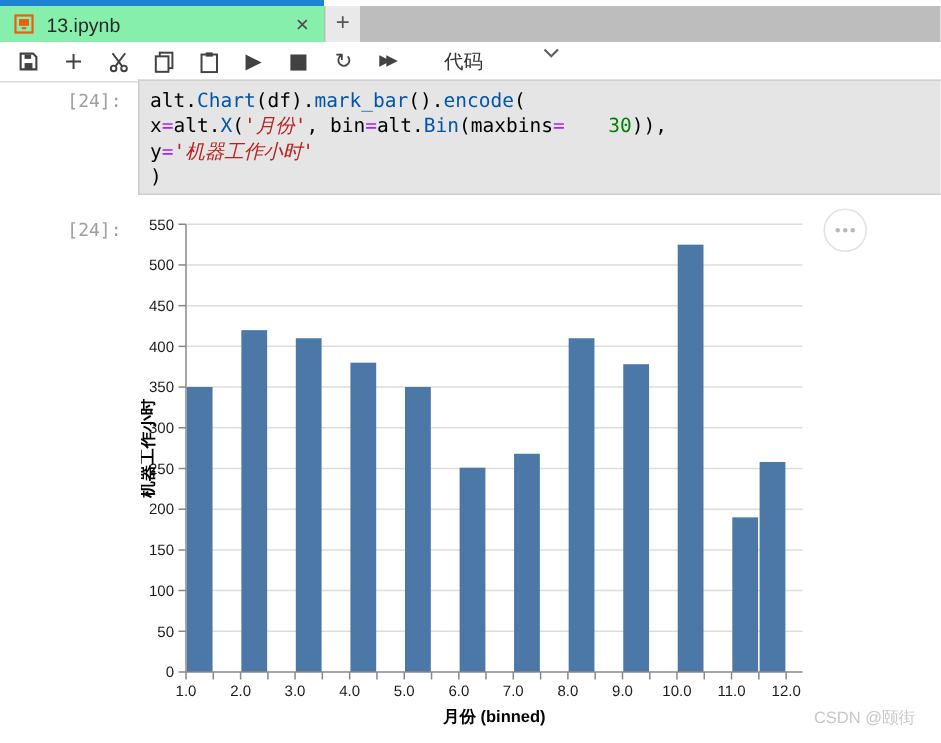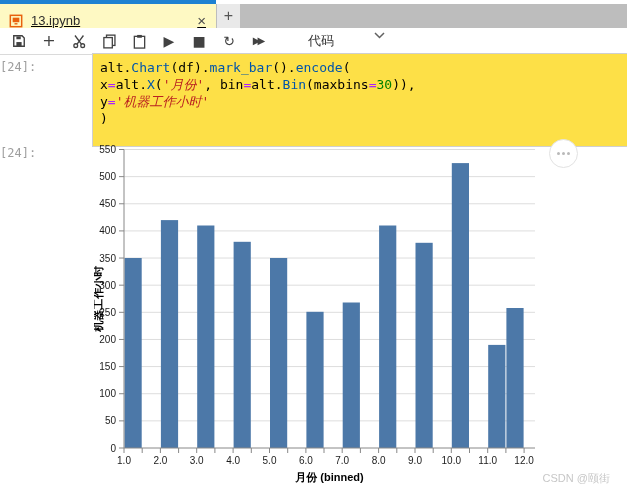--- a/index.html
+++ b/index.html
@@ -6,22 +6,22 @@
   body{
     width:627px;height:495px;position:relative;overflow:hidden;
     background:#ffffff;font-family:"Liberation Sans","DejaVu Sans",sans-serif;
     -webkit-font-smoothing:antialiased;
   }
   
   .tabbar{position:absolute;top:0;left:0;right:0;height:28px;background:#fff;}
   .tabbar .graystrip{position:absolute;top:4px;left:0;right:0;bottom:0;background:#bdbdbd;}
   .tab{
     position:absolute;left:0;top:0;width:216px;height:28px;box-sizing:border-box;
-    background:#fef9c3;border-top:4px solid #1e82d2;
-    display:flex;align-items:flex-end;padding:0 8px 0 9px;z-index:2;text-decoration:underline;
+    background:#86efac;border-top:4px solid #1e82d2;
+    display:flex;align-items:center;padding:0 8px 0 9px;z-index:2;
   }
   .tab .nbicon{width:14px;height:14px;margin-right:8px;flex:0 0 auto;display:block;}
   .tab .tlabel{font-size:13px;color:#2b2b2b;flex:1 1 auto;white-space:nowrap;overflow:hidden;}
   .tab .tclose{font-size:15px;color:#4d4d4d;line-height:1;cursor:pointer;padding:0 2px;}
   .tabadd{
     position:absolute;left:217px;top:4px;width:23px;height:24px;background:#e9e9e9;z-index:2;
     display:flex;align-items:center;justify-content:center;font-size:16px;color:#555;cursor:pointer;
   }
   
   .toolbar{
@@ -30,44 +30,44 @@
   }
   .tbtn{
     appearance:none;border:none;background:transparent;width:26px;height:24px;margin-right:4px;
     display:flex;align-items:center;justify-content:center;padding:0;cursor:pointer;
     color:#424242;font-family:"DejaVu Sans",sans-serif;
   }
   .tbtn svg{display:block;}
   .g14{font-size:14px;line-height:1;}
   .g16{font-size:16px;line-height:1;}
   .gff{font-size:10px;letter-spacing:-3px;line-height:1;padding-right:3px;}
-  .celltype{display:flex;align-items:flex-start;margin-left:32px;cursor:pointer;}
+  .celltype{display:flex;align-items:flex-start;margin-left:20px;cursor:pointer;}
   .celltype .ctval{font-size:13px;color:#333;}
   .celltype svg{margin-left:40px;display:block;}
   
   .prompt{
-    position:absolute;left:0;width:86px;text-align:left;box-sizing:border-box;padding-right:5px;
+    position:absolute;left:0;width:86px;text-align:right;box-sizing:border-box;padding-right:5px;
     font-family:"DejaVu Sans Mono",monospace;font-size:12px;color:#9e9e9e;white-space:nowrap;
   }
   .prompt.in{top:60px;}
   .prompt.out{top:146px;}
   .editor{
-    position:absolute;left:92px;top:53px;right:0;height:94px;box-sizing:border-box;
-    background:#fde047;border:1px solid #cfcfcf;border-right:none;
+    position:absolute;left:92px;top:53px;right:0;height:77px;box-sizing:border-box;
+    background:#e5e5e5;border:1px solid #cfcfcf;border-right:none;
     padding:5px 0 0 7px;cursor:text;
   }
   #code-lines{
     margin:0;font-family:"DejaVu Sans Mono",monospace;font-size:13px;line-height:17px;color:#000;
     white-space:pre;
   }
   .tok-p{color:#000;}
   .tok-prop{color:#0055aa;}
   .tok-op{color:#aa22ff;}
   .tok-str{color:#ba2121;font-style:italic;}
-  .tok-num{color:#008000;}
+  .tok-num{color:#008000;margin-left:29px;}
   
   .chartwrap{position:absolute;left:94px;top:139px;width:450px;height:350px;}
   #chart-svg{display:block;width:450px;height:350px;}
   #chart-svg .lbl{font-family:"Liberation Sans","DejaVu Sans",sans-serif;font-size:10px;fill:#1b1b1b;}
   #chart-svg .ttl{font-family:"Liberation Sans","DejaVu Sans",sans-serif;font-size:11px;font-weight:bold;fill:#000;}
   .actions{
     position:absolute;left:549px;top:139px;width:29px;height:29px;border-radius:50%;
     background:#fff;border:1px solid #e2e2e2;box-sizing:border-box;
     display:flex;align-items:center;justify-content:center;gap:2px;cursor:pointer;
   }

